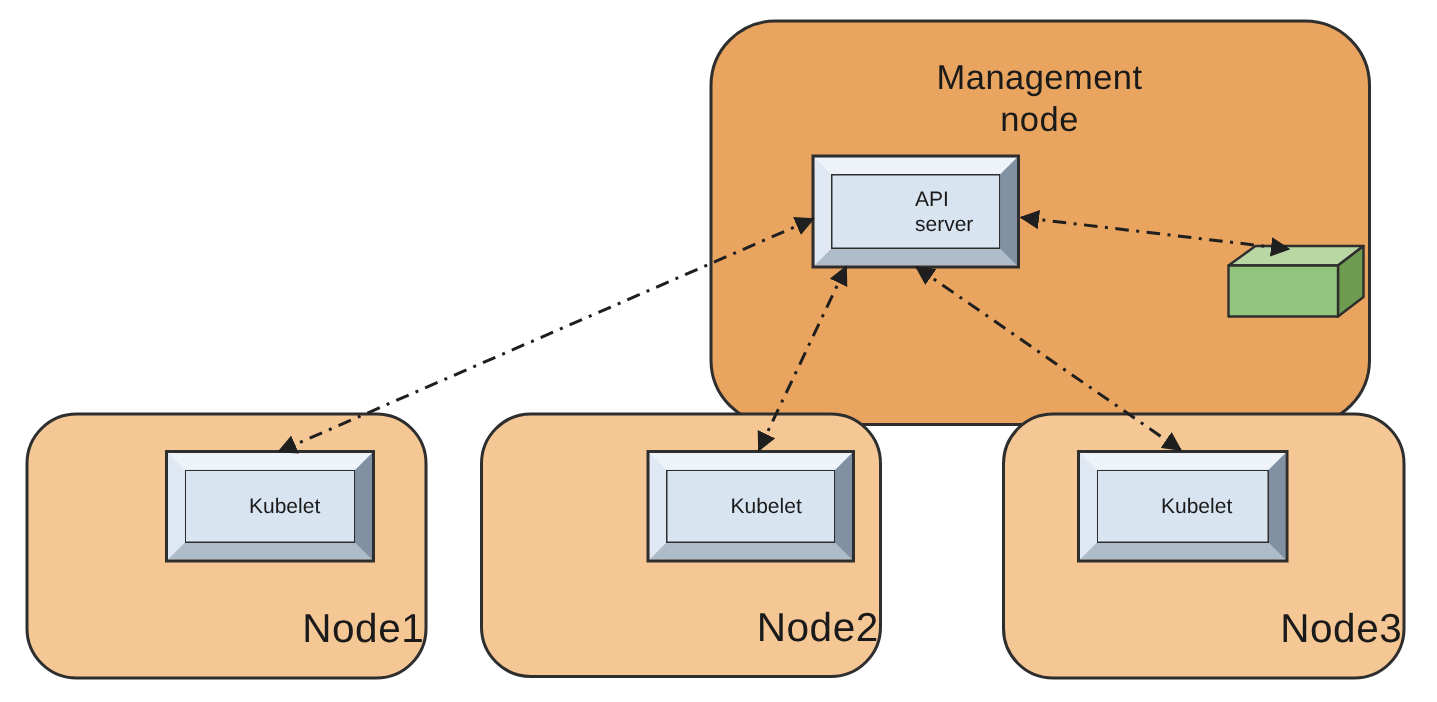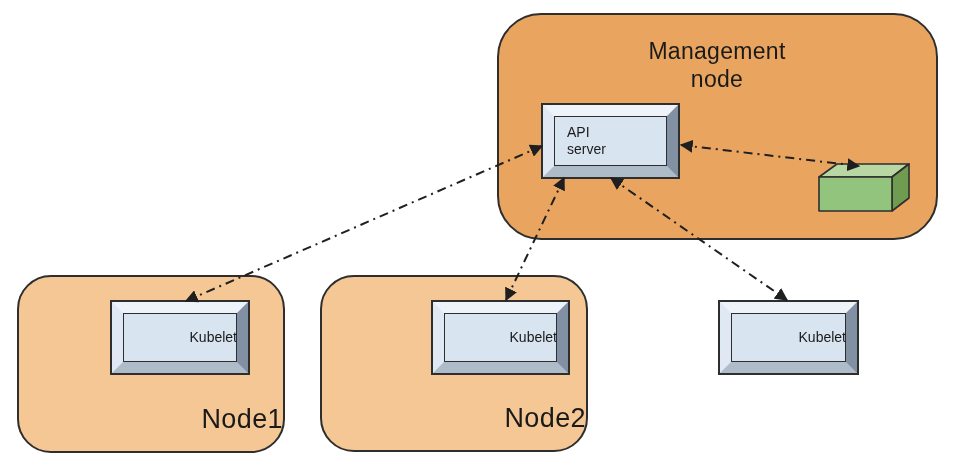--- a/index.html
+++ b/index.html
@@ -32,27 +32,27 @@
     letter-spacing:.4px;
   }
   
   .bevel{
     position:absolute;box-sizing:border-box;
     border:11px solid;
     border-color:var(--box-bevel-light,#eef3fa) var(--box-bevel-dark,#8190a3) var(--box-bevel-mid,#aebcca) var(--box-bevel-lmid,#dfe8f3);
     background:var(--box-face,#d9e4f1);
     outline:2px solid var(--border,#2e2e2e);
     box-shadow:inset 0 0 0 1px var(--border,#2e2e2e);
-    display:flex;align-items:center;
+    display:flex;align-items:center;padding-left:43px;
   }
   .bevel .lbl{
     font-size:14px;line-height:1.25;color:var(--text,#1a1a1a);
   }
   .lbl-api{width:52px;padding-left:13px;text-align:left;}
-  .lbl-kubelet{width:100%;text-align:right;font-size:13px;}
+  .lbl-kubelet{width:100%;text-align:left;font-size:13px;}
   
   .ca-wrap{position:absolute;left:816px;top:162px;width:96px;height:52px;}
   .ca-label{
     position:absolute;left:4px;top:15px;width:72px;height:34px;
     display:flex;align-items:center;justify-content:center;
     font-size:14px;color:var(--text,#1a1a1a);
   }
   .ca-svg polygon{stroke:var(--border,#2e2e2e);stroke-width:1.6;stroke-linejoin:round;}
   .ca-front{fill:var(--ca-front,#93c47d);}
   .ca-top{fill:var(--ca-top,#b9d7a2);}
@@ -66,29 +66,32 @@
     stroke:var(--line,#1f1f1f);stroke-width:2;
     stroke-dasharray:9 5 2 5;fill:none;
   }
   #arrowhead path{fill:var(--line,#1f1f1f);}
 </style>
 </head>
 <body>
 
 <div id="canvas">
 
-  <div class="group-box mgmt" style="left:497px;top:13px;width:441px;height:227px;padding-left:36px;">
+  <div class="group-box mgmt" style="left:473px;top:13px;width:441px;height:271px;padding-left:36px;">
     <div class="mgmt-label">Management node</div>
   </div>
 
   <div class="group-box worker" style="left:17px;top:275px;width:268px;height:178px;">
     <div class="node-label">Node1</div>
   </div>
   <div class="group-box worker" style="left:320px;top:275px;width:268px;height:177px;">
     <div class="node-label">Node2</div>
+  </div>
+  <div class="group-box worker" style="left:668px;top:275px;width:269px;height:178px;">
+    <div class="node-label">Node3</div>
   </div>
 
   <div class="bevel" style="left:543px;top:105px;width:135px;height:72px;">
     <div class="lbl lbl-api">API server</div>
   </div>
 
   <div class="bevel" style="left:112px;top:302px;width:136px;height:71px;">
     <div class="lbl lbl-kubelet">Kubelet</div>
   </div>
   <div class="bevel" style="left:433px;top:302px;width:135px;height:71px;">

